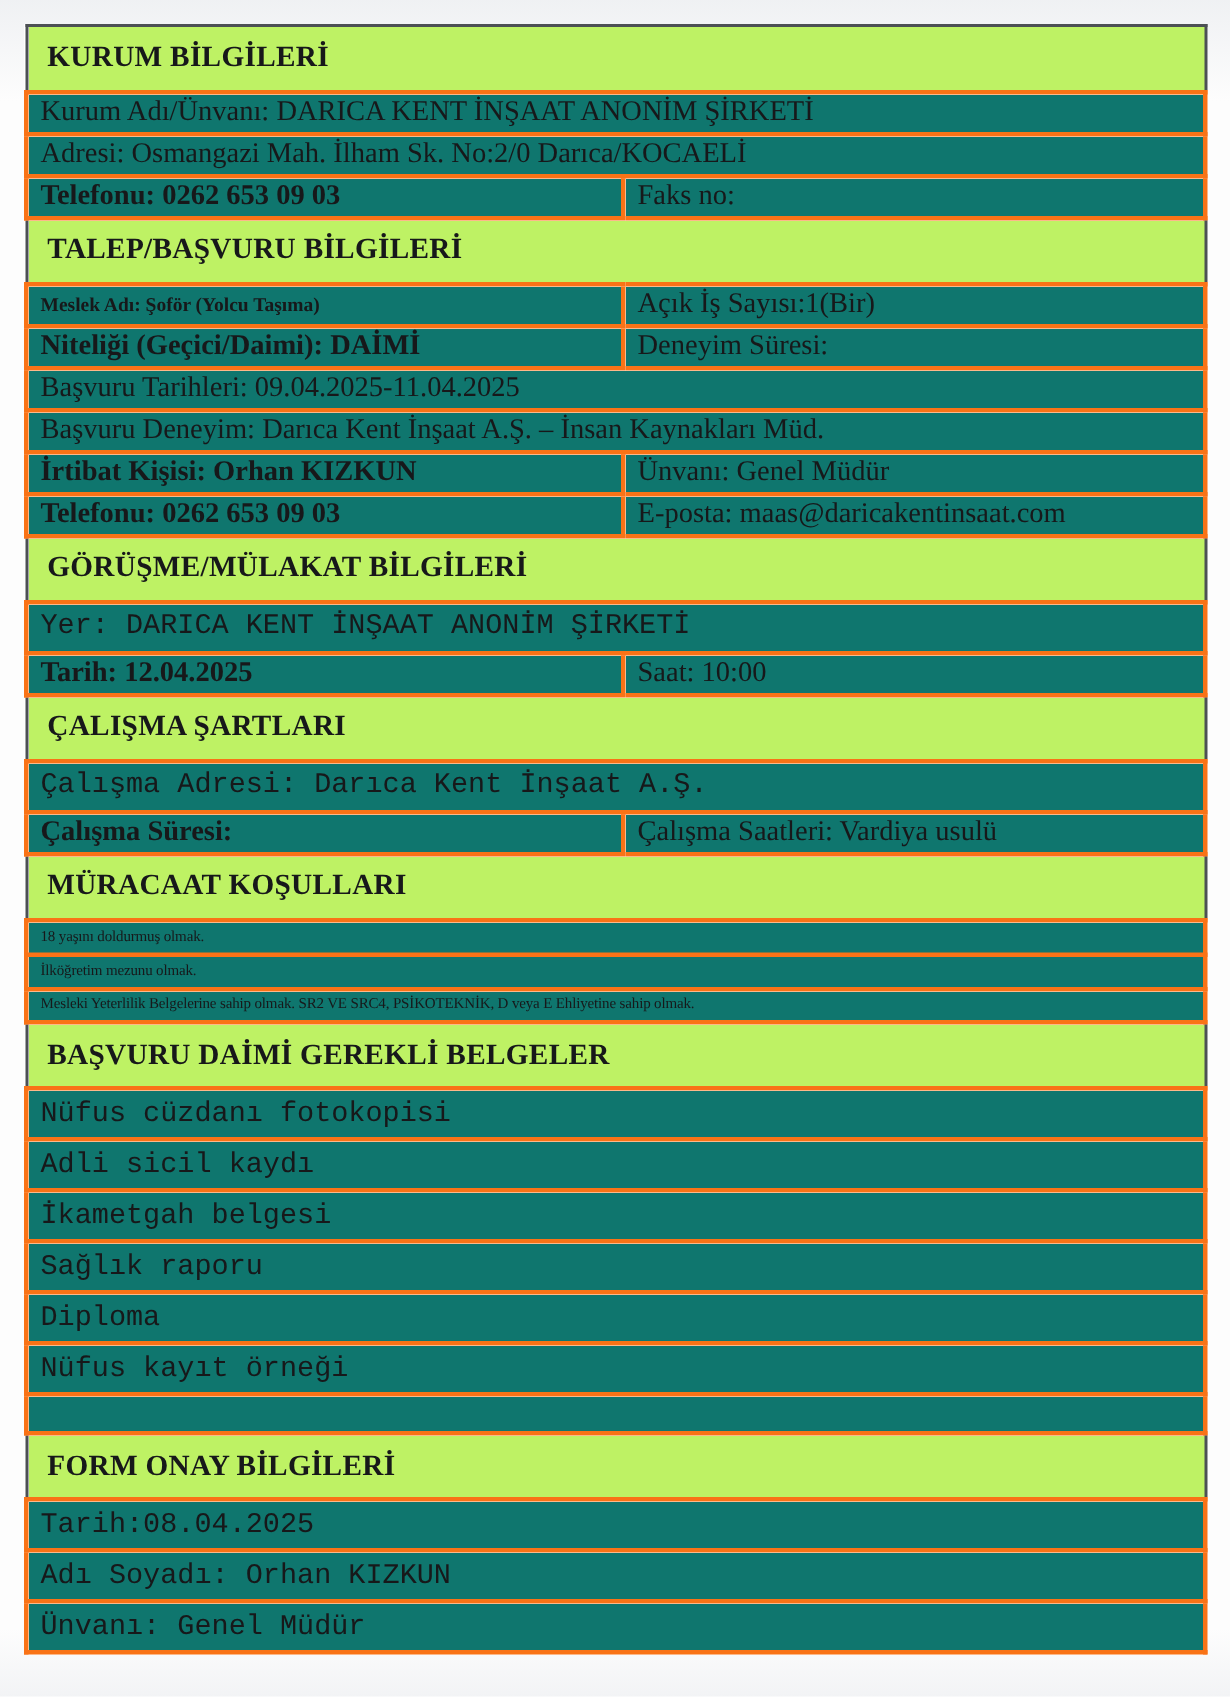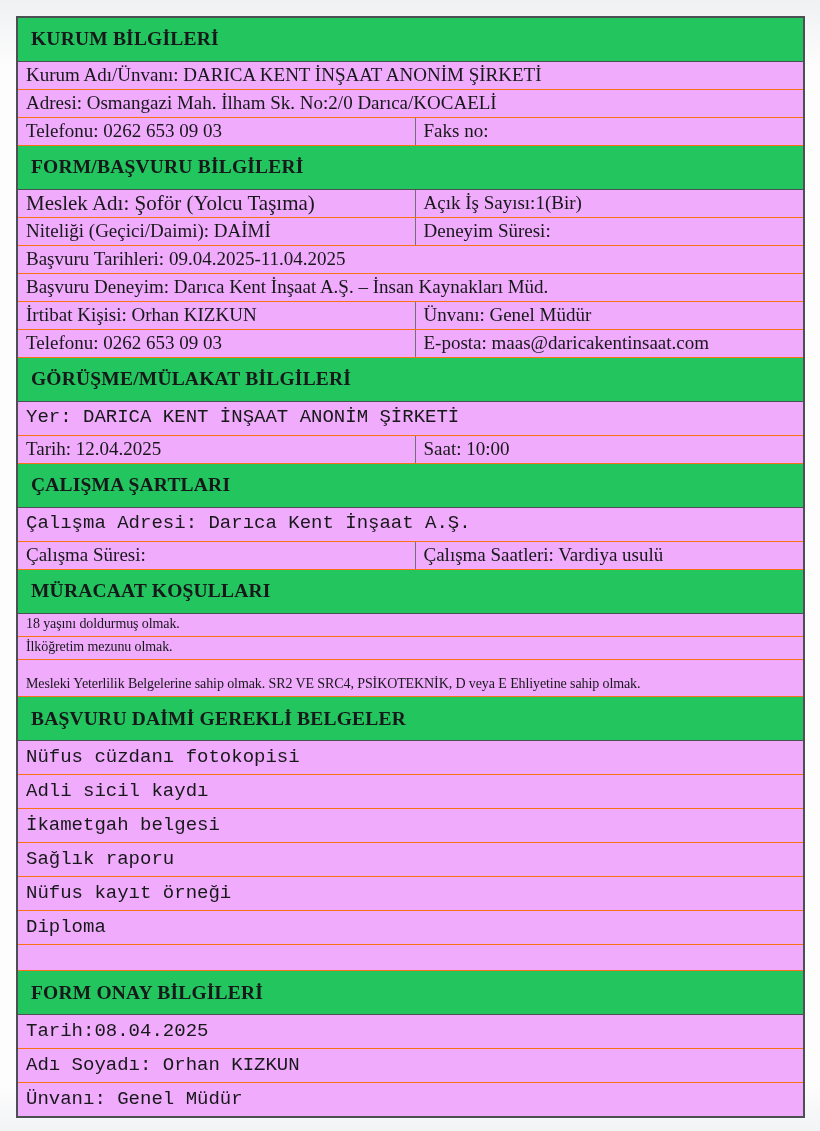--- a/index.html
+++ b/index.html
@@ -40,78 +40,78 @@
     left: 16px;
     top: 16px;
     width: 789px;
     border-collapse: collapse;
     table-layout: fixed;
     background: #ffffff;
     border: 2px solid #4c5054;
   }
 
   .form-table td {
-    border: 1px solid #f97316;
+    border: 3px solid #f97316;
     padding: 0 8px;
     vertical-align: middle;
     font-size: 19px;
     line-height: 1.15;
-    background: #f0abfc;
+    background: #0f766e;
     height: 28px;
     box-sizing: border-box;
     white-space: nowrap;
     overflow: hidden;
   }
 
   
   tr.section td {
-    background: #22c55e;
+    background: #bef264;
     font-family: "Liberation Serif", "DejaVu Serif", serif;
     font-weight: bold;
     font-size: 19.5px;
     letter-spacing: 0.2px;
     height: 44px;
     border-left: 1px solid #4c5054;
     border-right: 1px solid #4c5054;
     border-top: 1px solid #4c5054;
     border-bottom: 1px solid #4c5054;
     padding-left: 13px;
   }
 
   
   tr.small td,
   td.small {
-    font-size: 21px;
+    font-size: 13px;
     height: 24px;
   }
 
   td.tiny {
-    font-size: 14px;
+    font-size: 10px;
     height: 23px;
     letter-spacing: -0.1px;
   }
 
   td.wrap {
     white-space: normal;
     line-height: 1.28;
     height: auto;
-    padding-top: 15px;
+    padding-top: 3px;
     padding-bottom: 4px;
   }
 
   td.blank {
     height: 26px;
   }
 
   td.tall {
     height: 34px;
     font-family: Liberation Mono, monospace;
   }
 
-  .col-left  { width: 398px; }
+  .col-left  { width: 398px; font-weight: bold; }
   .col-right { width: auto; }
 
   
   td.col-left { border-right: 1px solid #6d7276; }
 </style>
 </head>
 <body>
 
 <div class="page">
 
@@ -130,21 +130,21 @@
       </tr>
       <tr>
         <td colspan="2">Adresi: Osmangazi Mah. İlham Sk. No:2/0 Darıca/KOCAELİ</td>
       </tr>
       <tr>
         <td class="col-left">Telefonu: 0262 653 09 03</td>
         <td>Faks no:</td>
       </tr>
 
       <tr class="section">
-        <td colspan="2">FORM/BAŞVURU BİLGİLERİ</td>
+        <td colspan="2">TALEP/BAŞVURU BİLGİLERİ</td>
       </tr>
       <tr>
         <td class="col-left small">Meslek Adı: Şoför (Yolcu Taşıma)</td>
         <td>Açık İş Sayısı:1(Bir)</td>
       </tr>
       <tr>
         <td class="col-left">Niteliği (Geçici/Daimi): DAİMİ</td>
         <td>Deneyim Süresi:</td>
       </tr>
       <tr>
@@ -206,24 +206,24 @@
       <tr>
         <td colspan="2" class="tall">Adli sicil kaydı</td>
       </tr>
       <tr>
         <td colspan="2" class="tall">İkametgah belgesi</td>
       </tr>
       <tr>
         <td colspan="2" class="tall">Sağlık raporu</td>
       </tr>
       <tr>
+        <td colspan="2" class="tall">Diploma</td>
+      </tr>
+      <tr>
         <td colspan="2" class="tall">Nüfus kayıt örneği</td>
-      </tr>
-      <tr>
-        <td colspan="2" class="tall">Diploma</td>
       </tr>
       <tr>
         <td colspan="2" class="blank"></td>
       </tr>
 
       <tr class="section">
         <td colspan="2">FORM ONAY BİLGİLERİ</td>
       </tr>
       <tr>
         <td colspan="2" class="tall">Tarih:08.04.2025</td>

